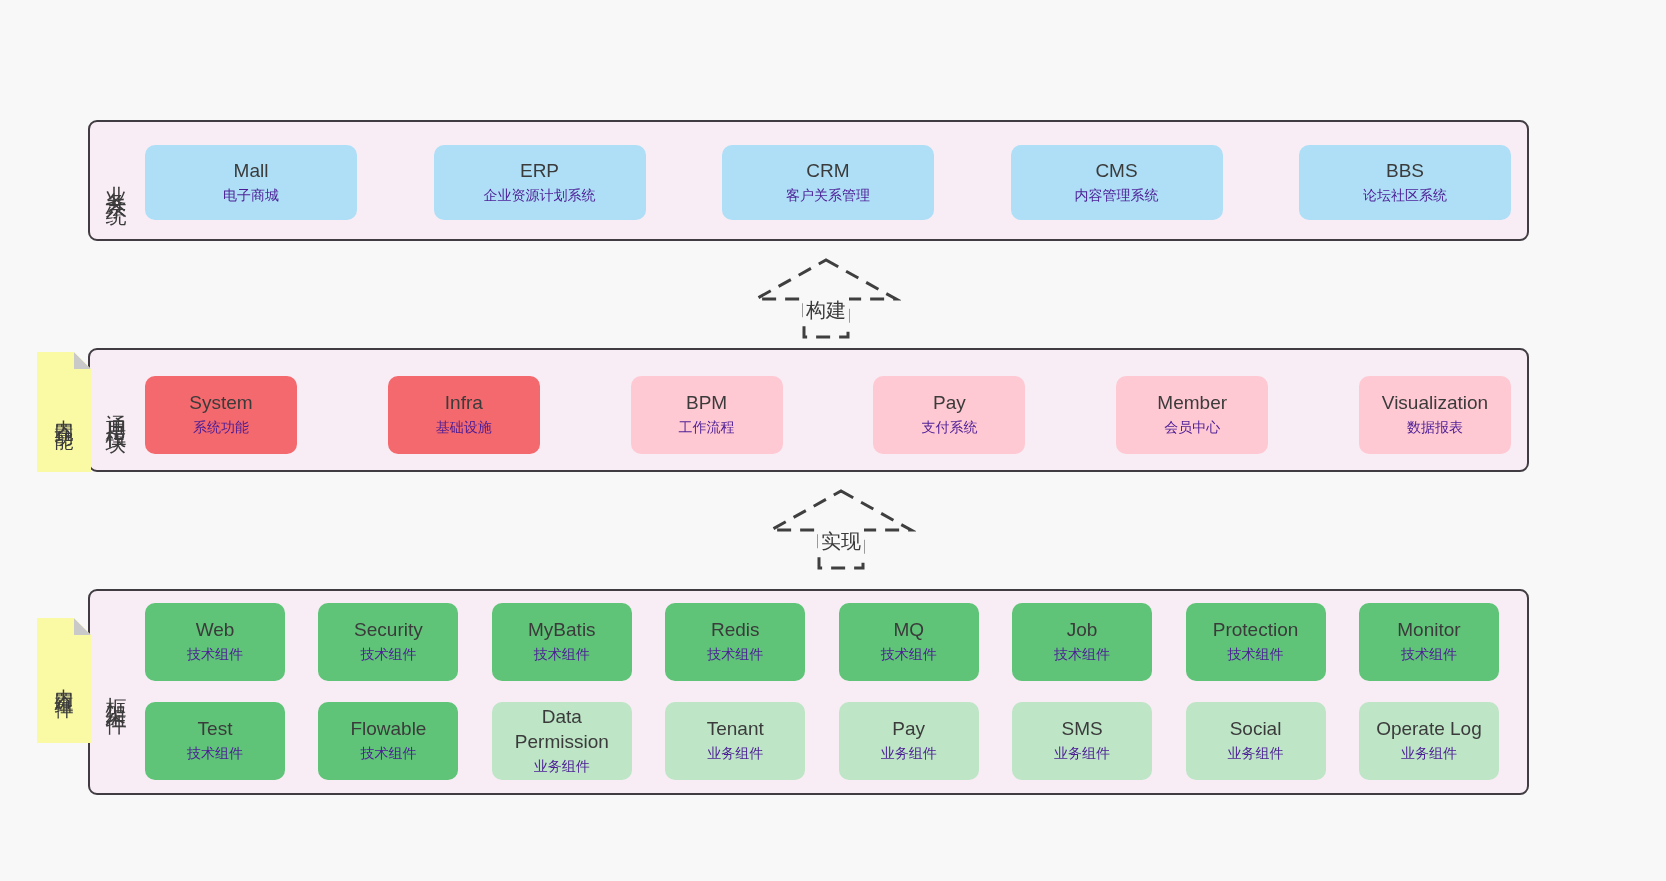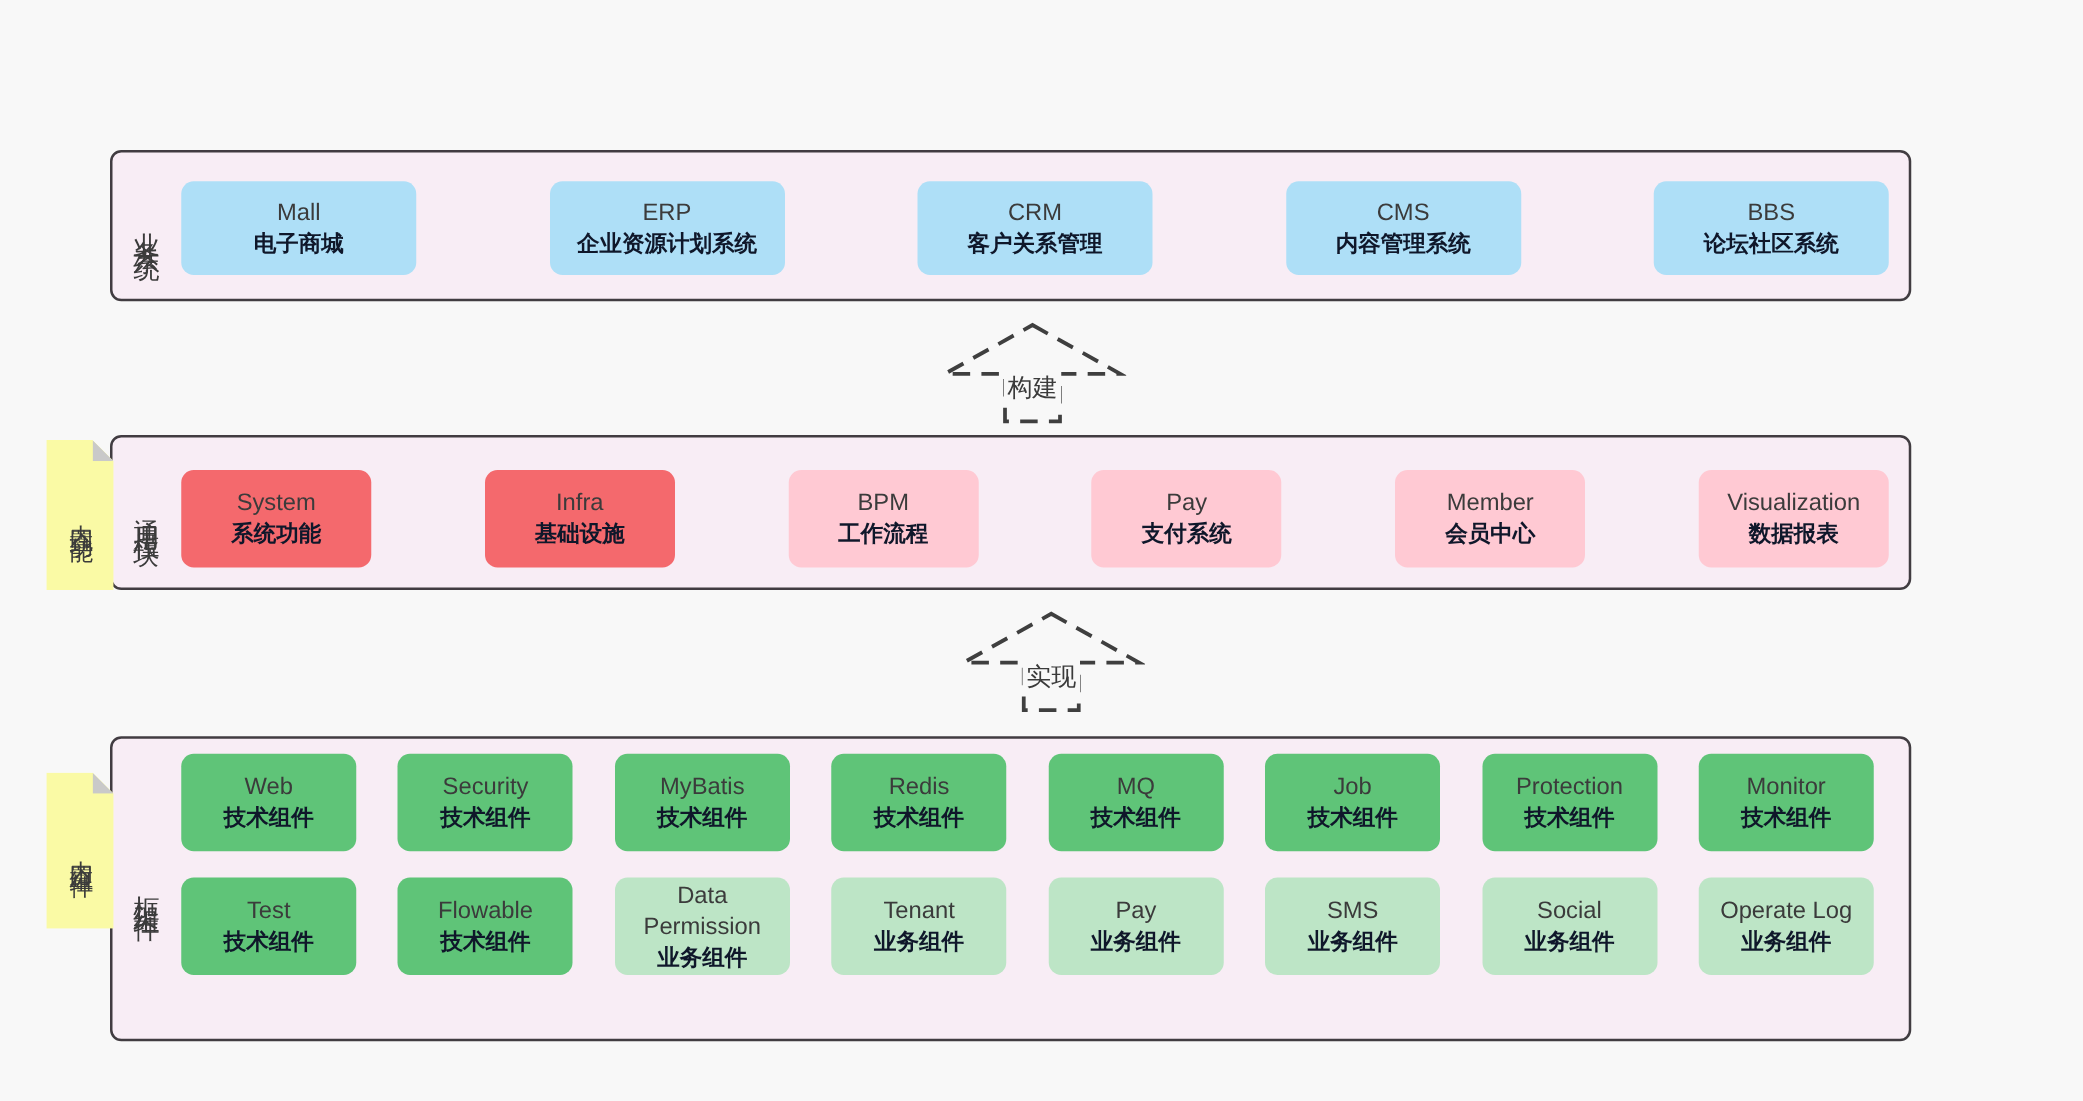--- a/index.html
+++ b/index.html
@@ -22,30 +22,30 @@
   .row{
     position:absolute;left:55px;right:16px;
     display:flex;justify-content:space-between;
   }
   .row3{left:55px;right:28px;}
   .box{
     border-radius:10px;display:flex;flex-direction:column;
     align-items:center;justify-content:center;text-align:center;
     box-sizing:border-box;padding:2px 4px;
   }
-  .box-l{width:188px;height:75px;}
+  .box-l{width:212px;height:75px;}
   .box-m{width:152px;height:78px;}
   .box-s{width:140px;height:78px;}
   .blue{background:#aedff7;}
   .red{background:#f4696d;}
   .pink{background:#ffc9d3;}
   .green{background:#5fc478;}
   .lgreen{background:#bde5c6;}
   .box-name{font-size:19px;line-height:25px;color:#3b3b3b;}
-  .box-desc{font-size:18px;line-height:25px;color:#0f172a;font-weight:bold;}
+  .box-desc{font-size:14px;line-height:25px;color:#4c1d95;}
   .sticky{
     position:absolute;left:37px;width:54px;background:#fafaa5;z-index:3;
     clip-path:polygon(0 0, calc(100% - 17px) 0, 100% 17px, 100% 100%, 0 100%);
     display:flex;align-items:center;justify-content:center;
   }
   .sticky .fold{
     position:absolute;top:0;right:0;width:17px;height:17px;
     background:#c9c9c9;clip-path:polygon(0 0, 100% 100%, 0 100%);
   }
   .sticky-text{
@@ -135,21 +135,21 @@
   <svg width="150" height="86" viewBox="0 0 150 86">
     <path d="M75 5 L145 44 L97 44 L97 82 L53 82 L53 44 L5 44 Z" fill="none" stroke="#3f3f3f" stroke-width="3" stroke-dasharray="14 9"></path>
   </svg>
   <span class="arrow-label">实现</span>
 </div>
 
 <div class="sticky" style="top:618px;height:125px;">
   <div class="fold"></div>
   <span class="sticky-text">内置组件</span>
 </div>
-<div class="panel" style="top:589px;height:244px;">
+<div class="panel" style="top:589px;height:206px;">
   <div class="panel-label">框架组件</div>
 
   <div class="row row3" style="top:12px;">
     <div class="box box-s green">
       <div class="box-name">Web</div>
       <div class="box-desc">技术组件</div>
     </div>
     <div class="box box-s green">
       <div class="box-name">Security</div>
       <div class="box-desc">技术组件</div>

